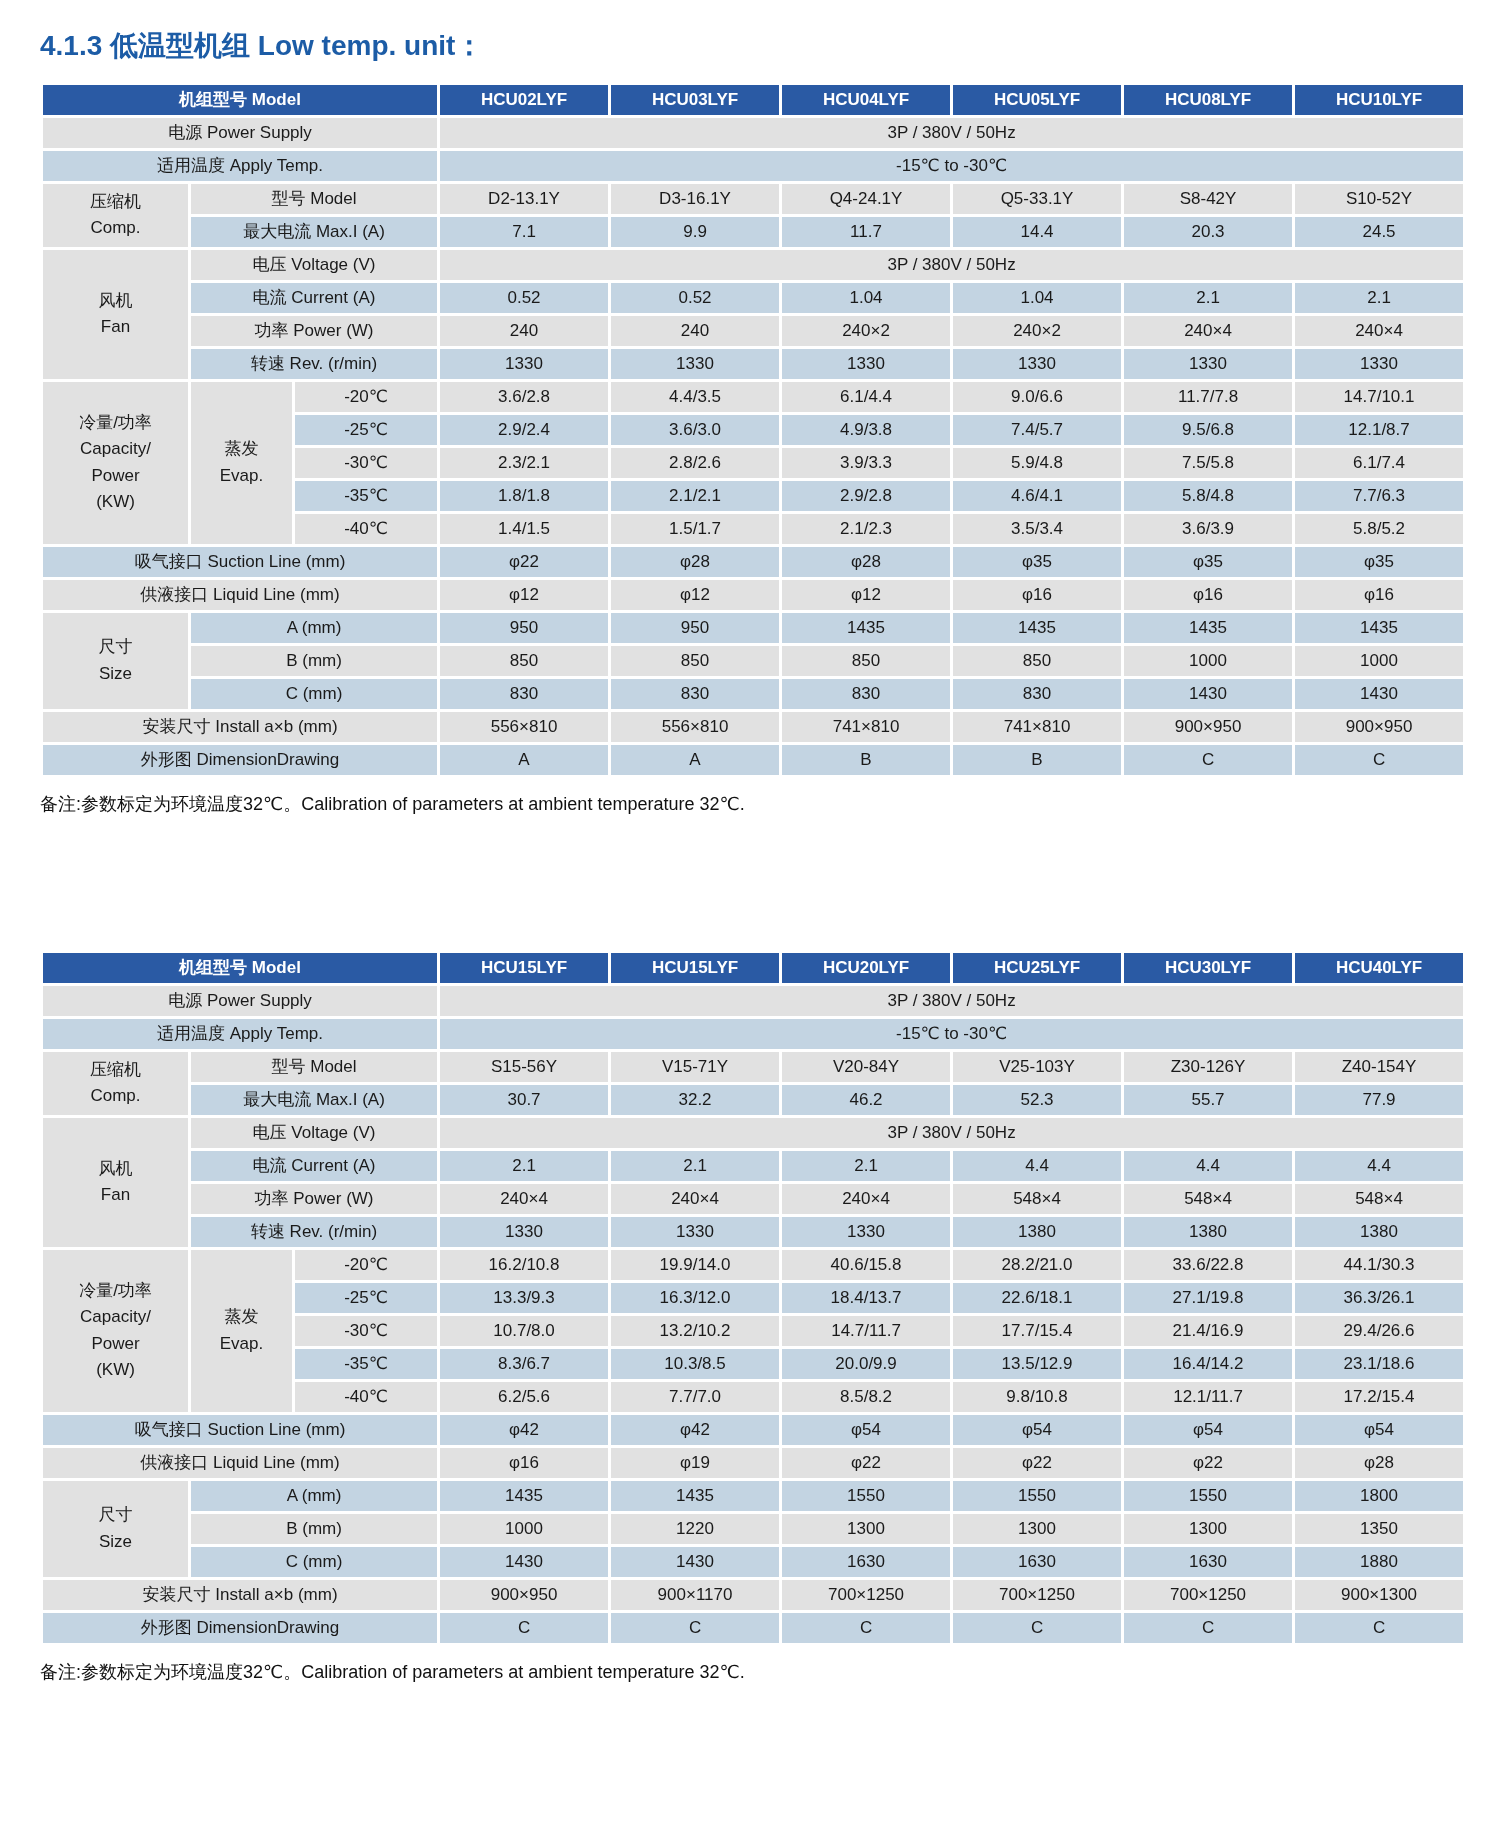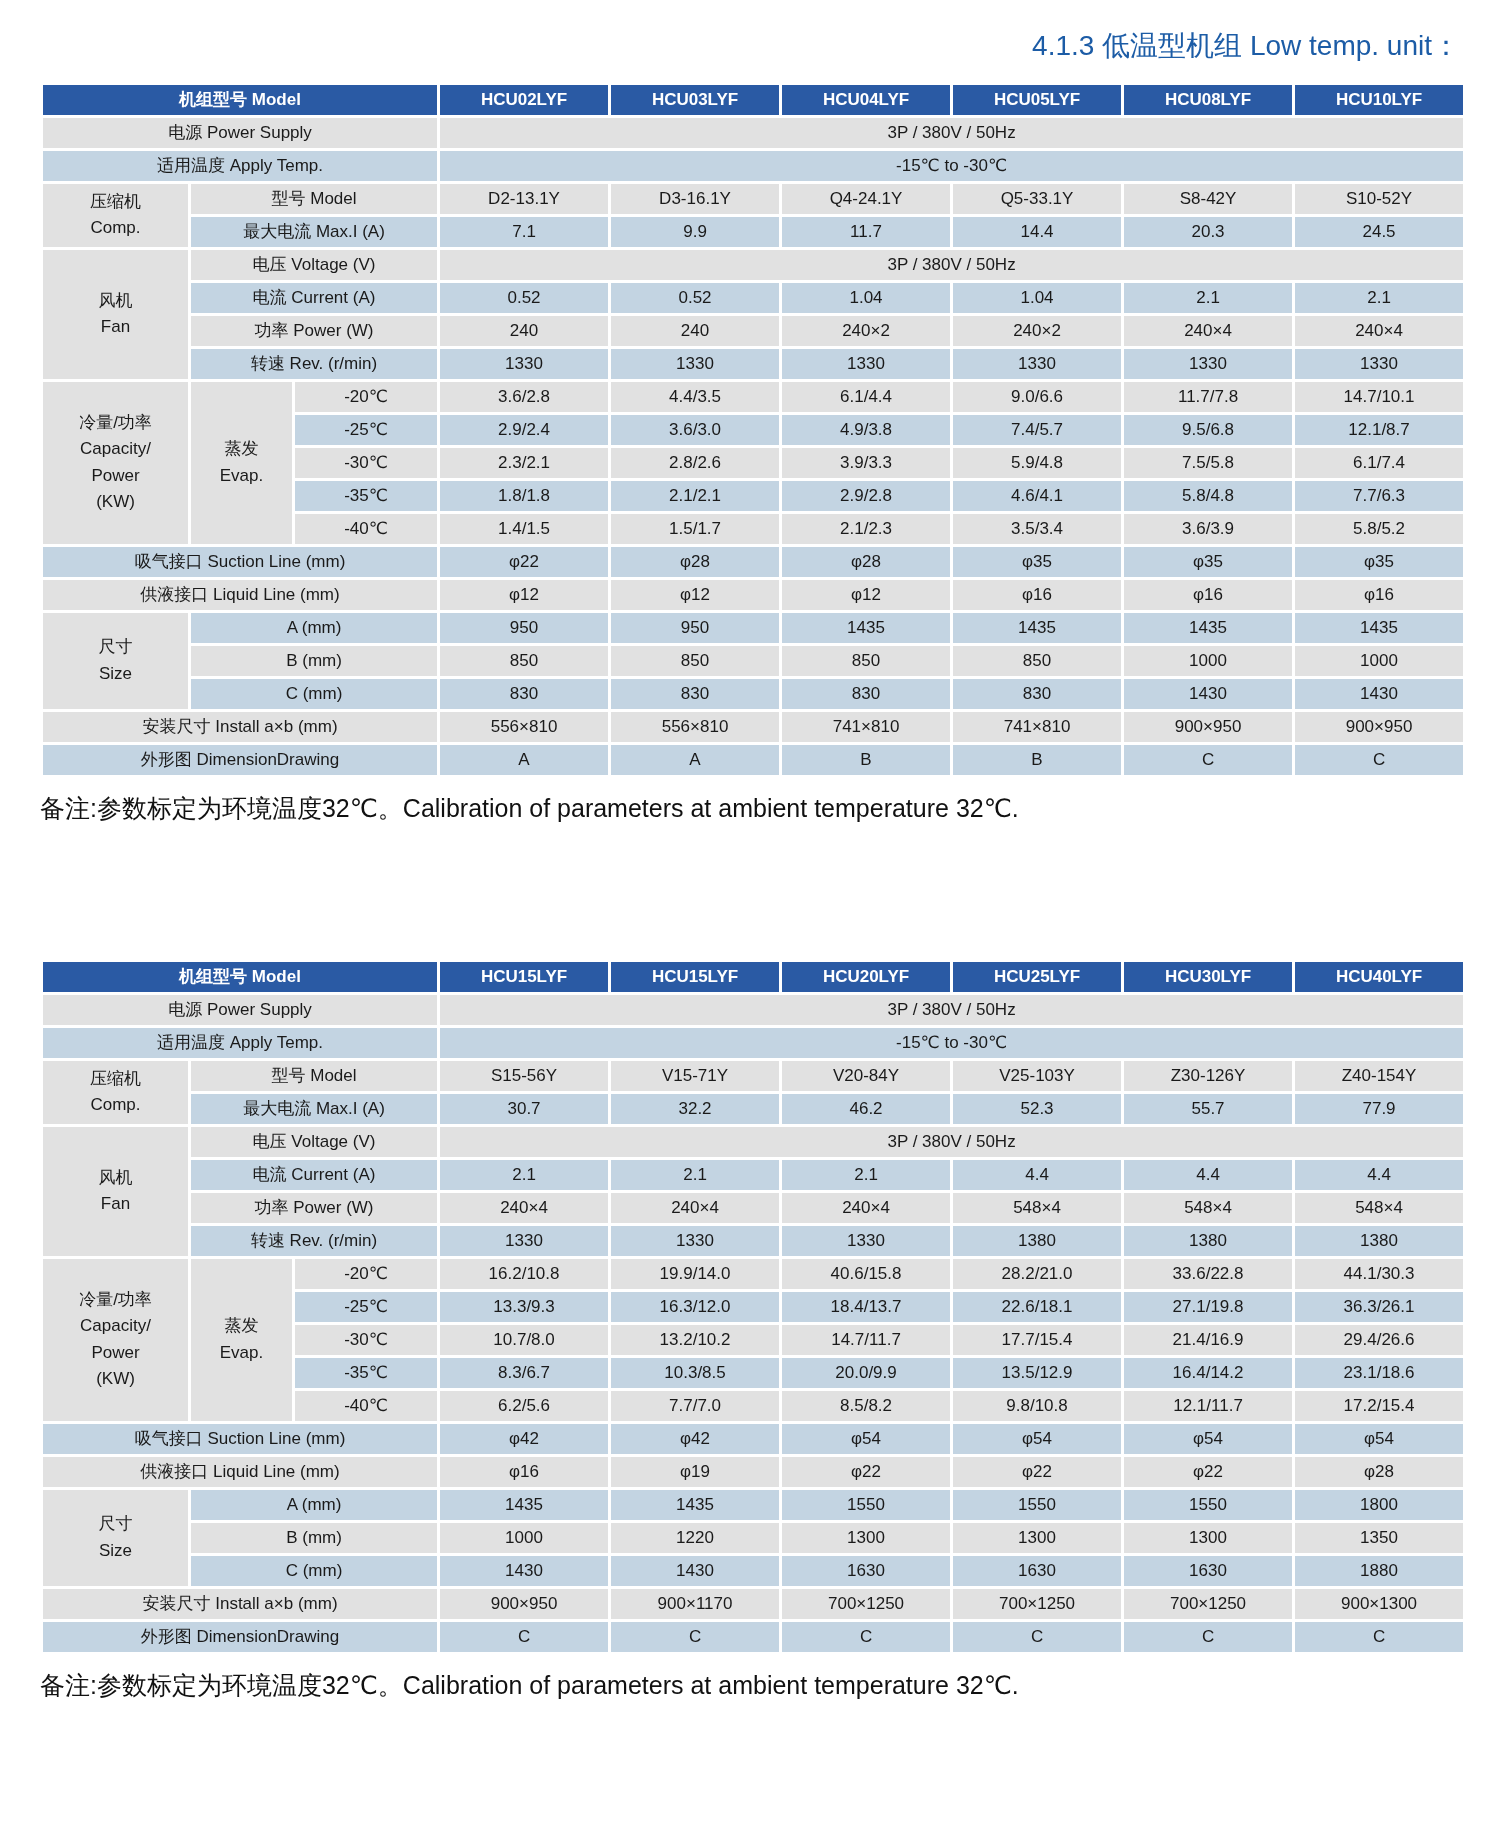--- a/index.html
+++ b/index.html
@@ -6,34 +6,34 @@
     --hdr:#2a5aa4; --gray:#e1e1e1; --blue:#c3d4e2;
     --title:#1c5ca6; --text:#1a1a1a;
   }
   html,body{margin:0;padding:0;background:#fff;}
   body{
     width:1500px;height:1839px;overflow:hidden;
     font-family:"Liberation Sans","DejaVu Sans",sans-serif;
     color:var(--text);
   }
   .page{padding:26px 40px 0 40px;}
-  .title{font-size:28px;font-weight:400;color:var(--title);margin:0;line-height:1.42;text-align:right;}
+  .title{font-size:28px;font-weight:700;color:var(--title);margin:0;line-height:1.42;}
   table.spec{
     border-collapse:collapse;table-layout:fixed;width:1423px;margin-top:16px;
   }
   table.spec td{
     border:3px solid #fff;height:30px;padding:0 2px;
     text-align:center;vertical-align:middle;
     font-size:17px;line-height:1.25;overflow:hidden;
   }
   table.spec td.hdr{background:var(--hdr);color:#fff;font-weight:bold;}
   tr.g td{background:var(--gray);}
   tr.b td{background:var(--blue);}
   table.spec td.s{background:var(--gray);white-space:pre-line;line-height:1.55;}
-  .note{font-size:25px;margin:14px 0 0 0;color:#111;}
+  .note{font-size:18px;margin:14px 0 0 0;color:#111;}
   .gap{height:118px;}
 </style>
 </head>
 <body>
 
 <div class="page">
   <p class="title">4.1.3 低温型机组 Low temp. unit：</p>
 
   <table class="spec" id="spec-table-1">
       <colgroup>

